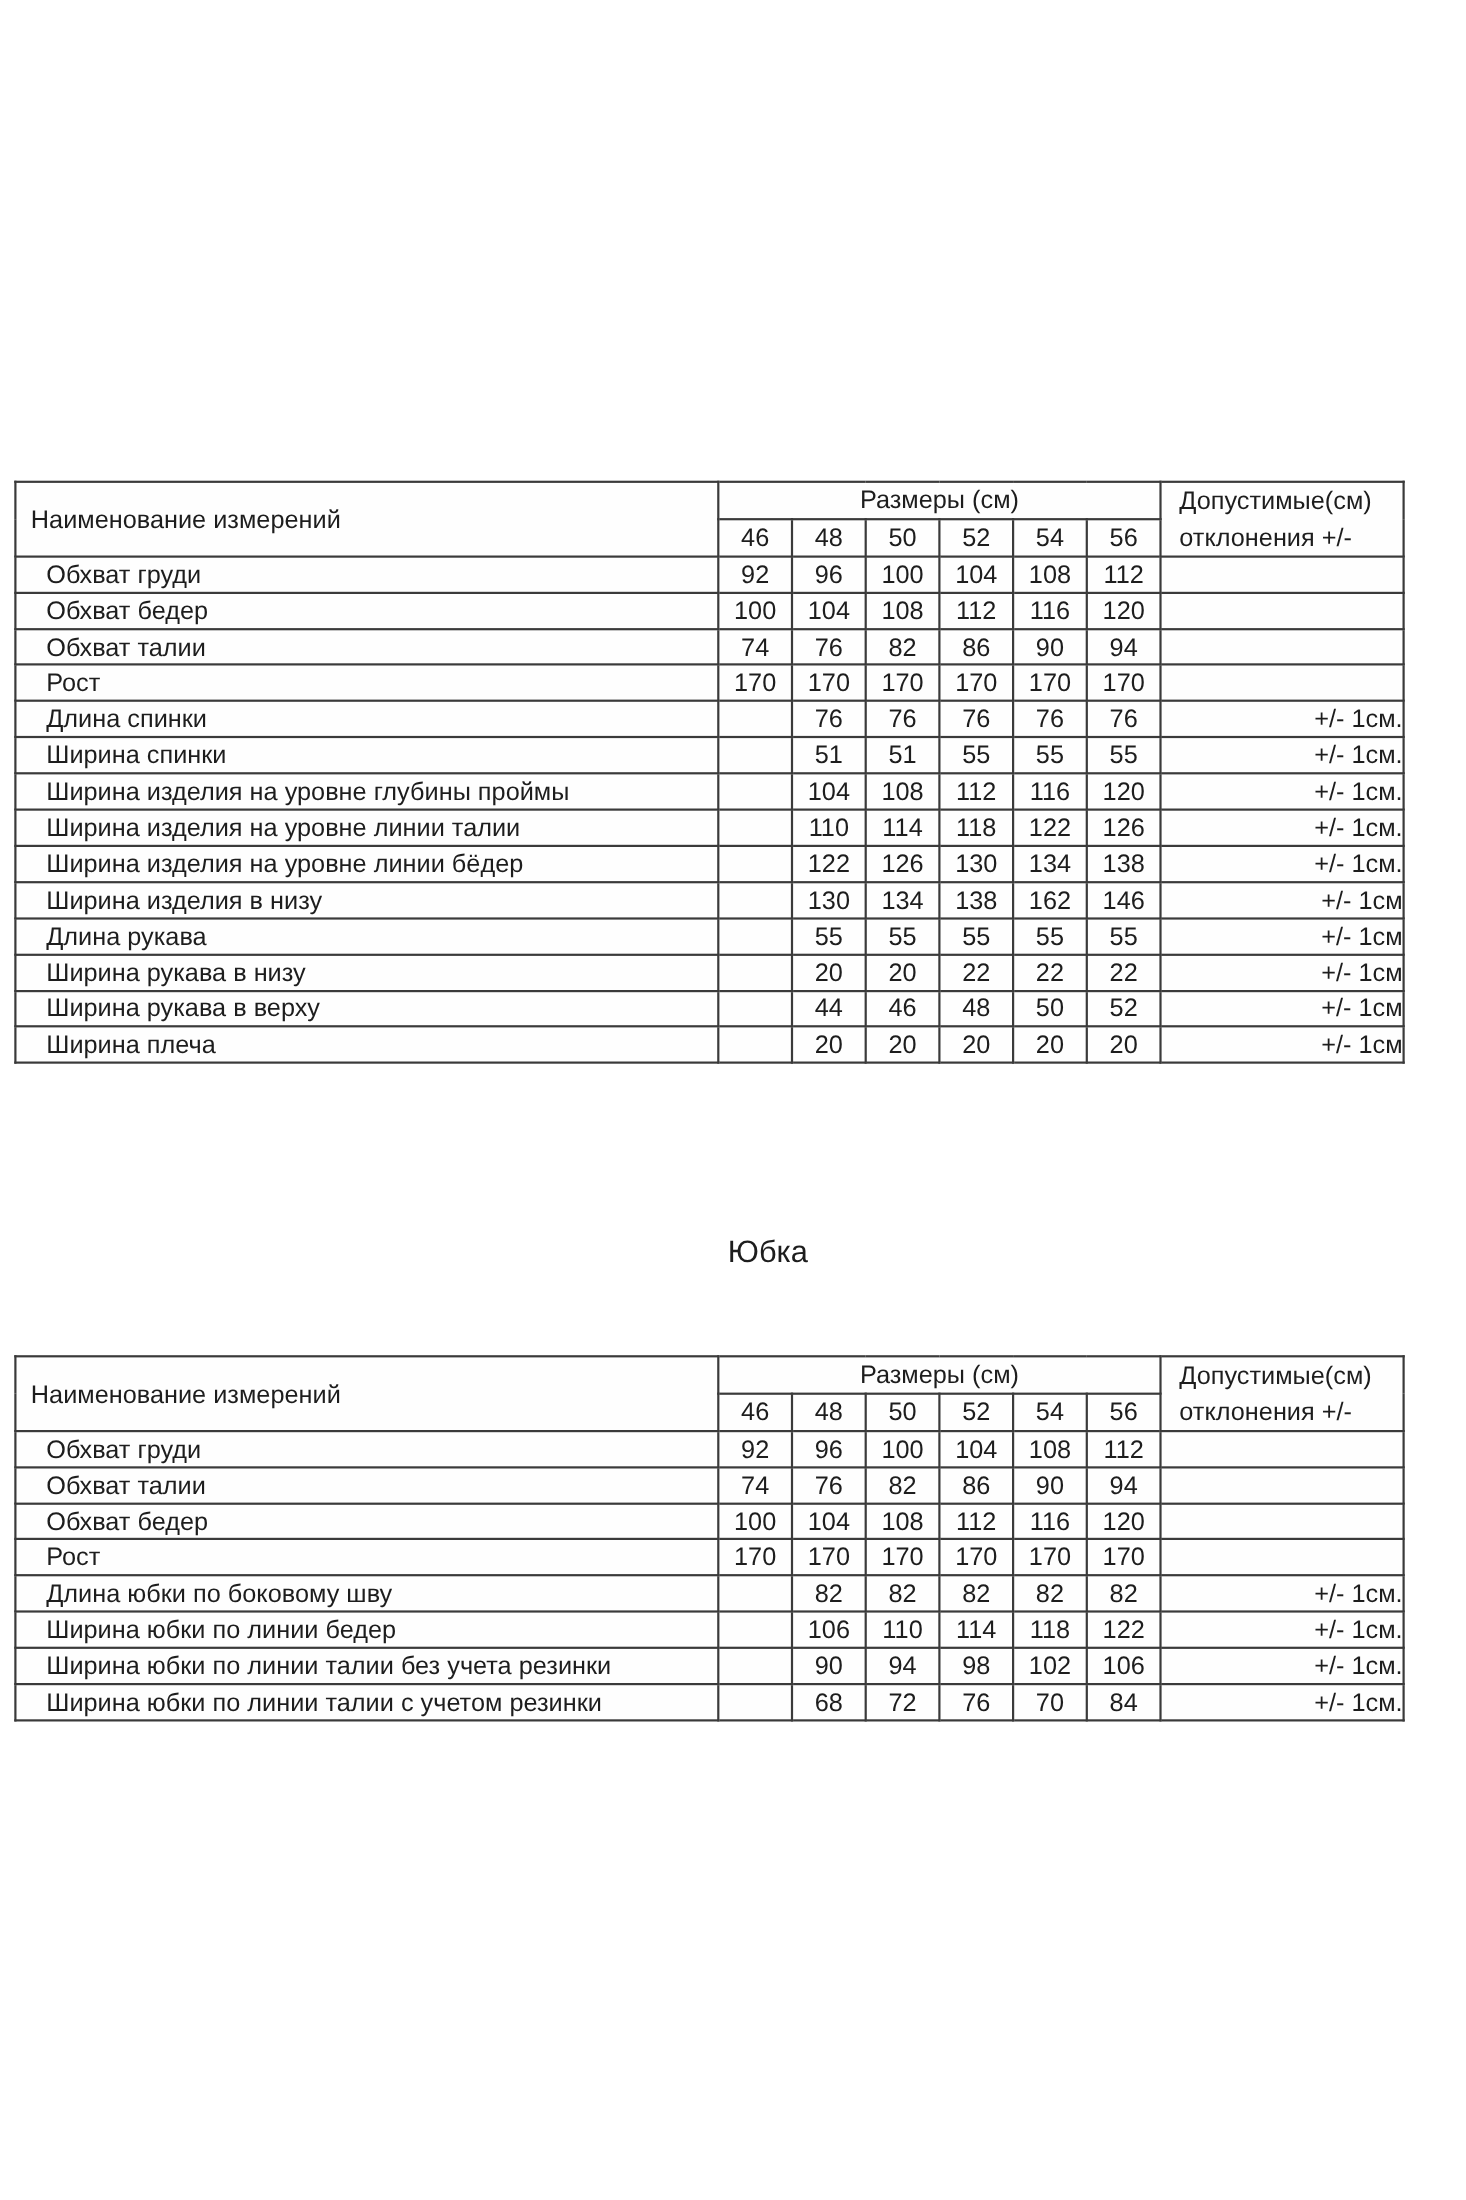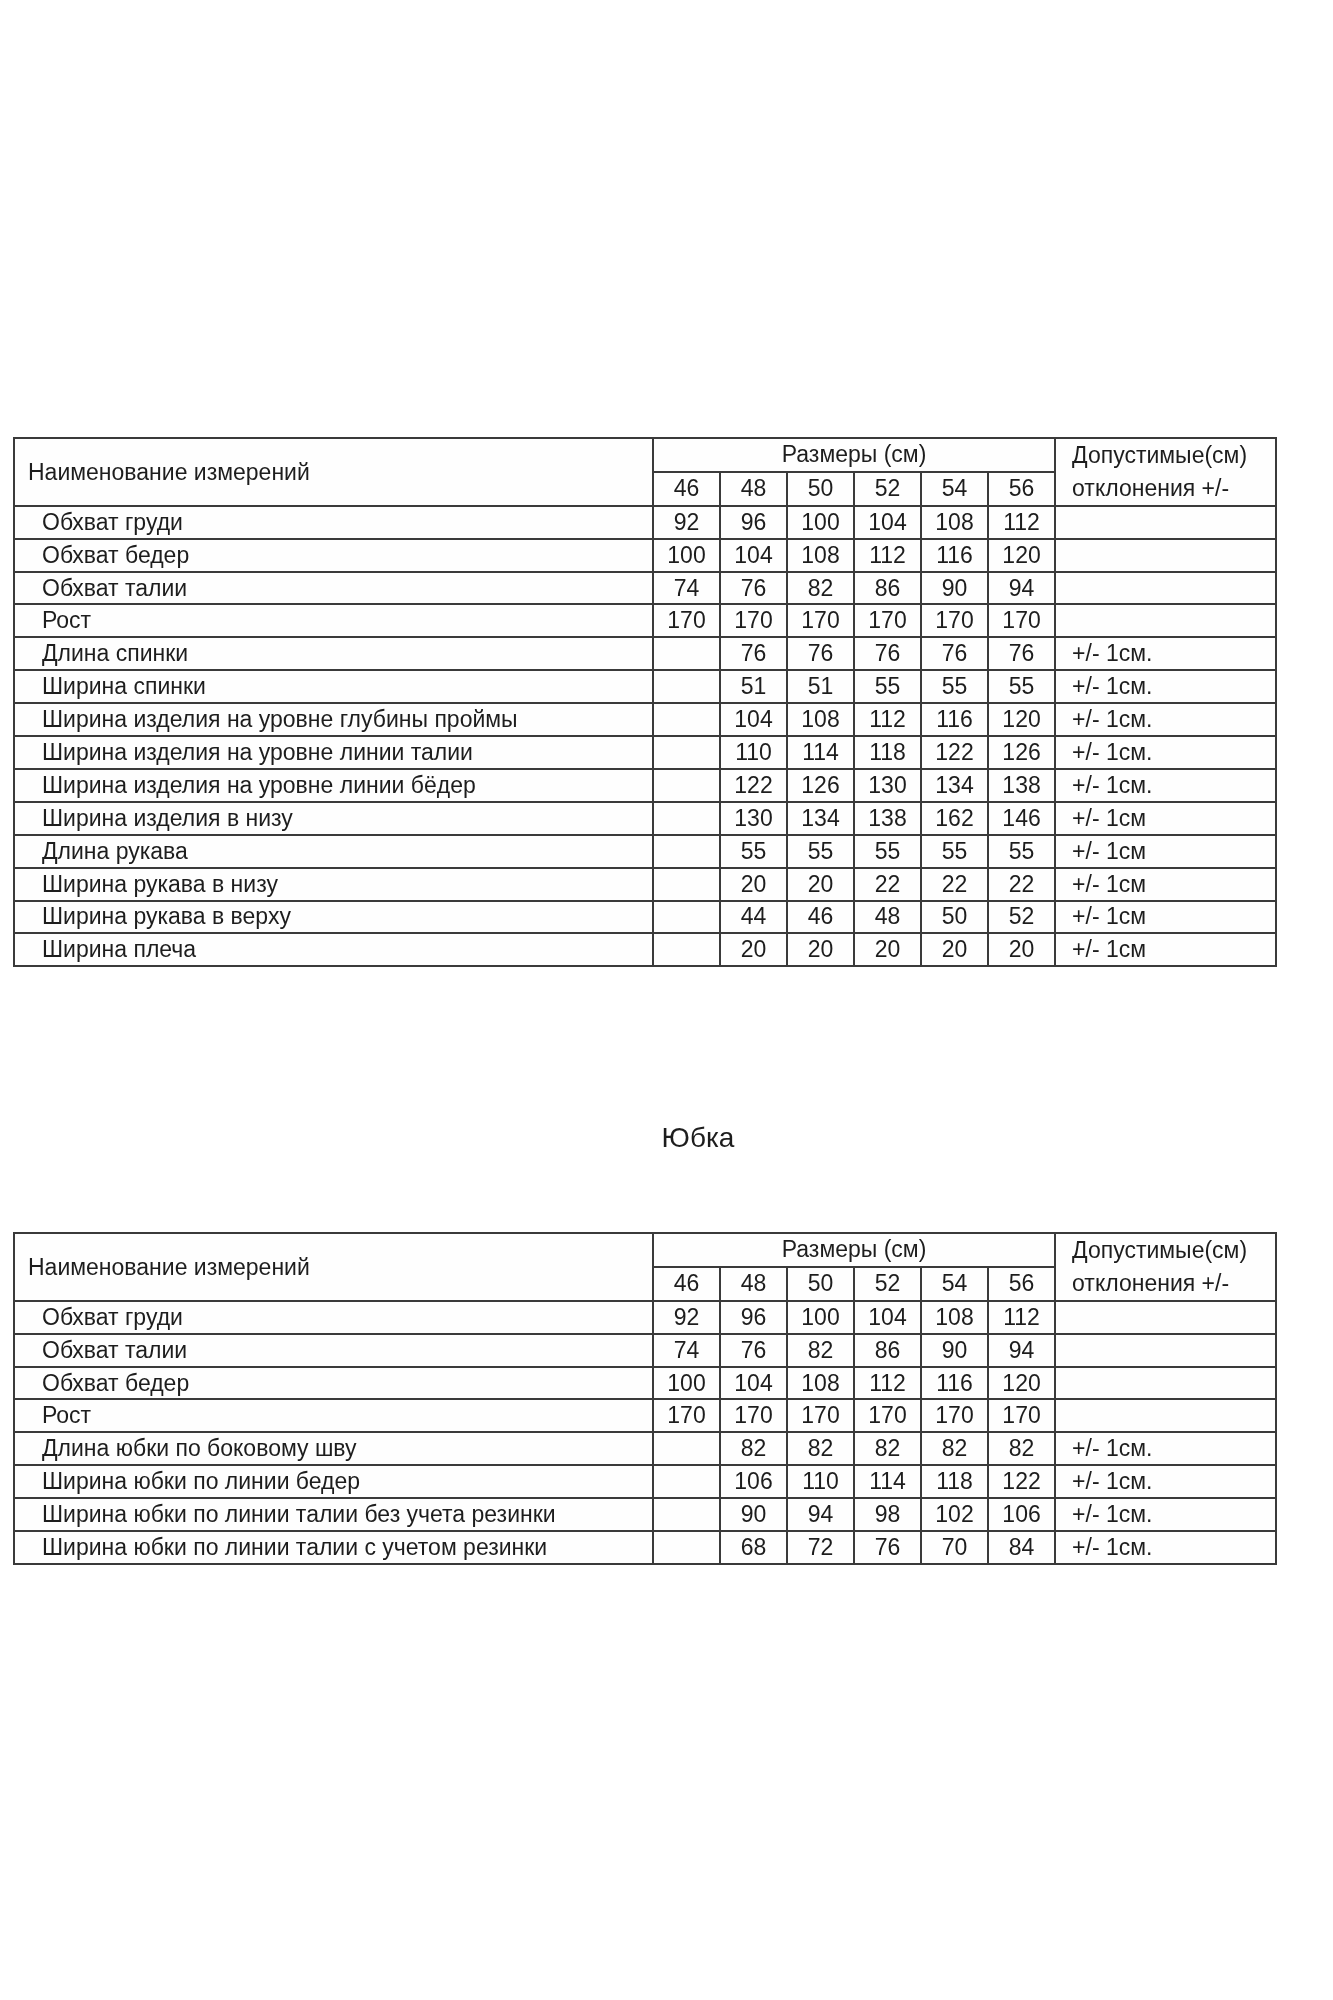--- a/index.html
+++ b/index.html
@@ -36,21 +36,21 @@
   }
   td.name-cell {
     padding-left: 27px;
     text-align: left;
   }
   td.value-cell {
     text-align: center;
   }
   td.tol-cell {
     padding-left: 16px;
-    text-align: left;
+    text-align: right;
   }
   td.name-header-cell {
     vertical-align: top;
     padding-top: 20px;
     padding-left: 13px;
   }
   td.sizes-header-cell {
     text-align: center;
   }
   td.tol-header-cell {

